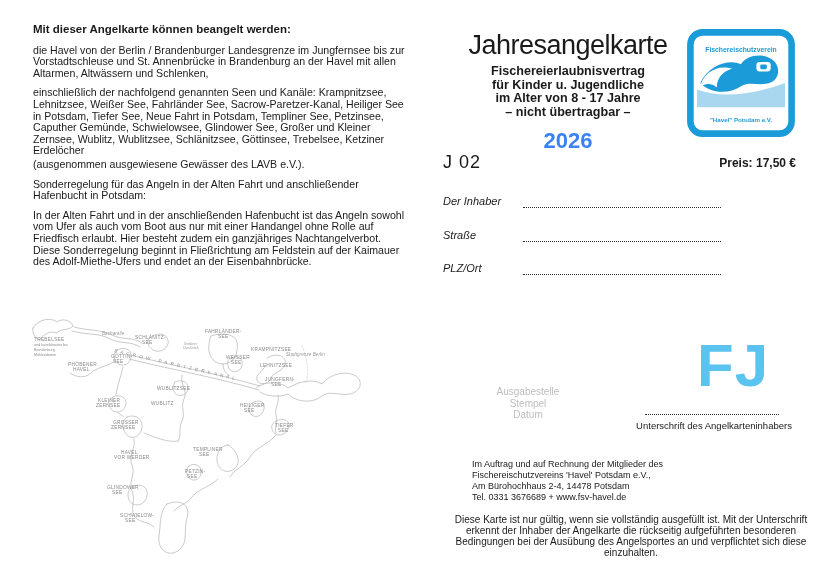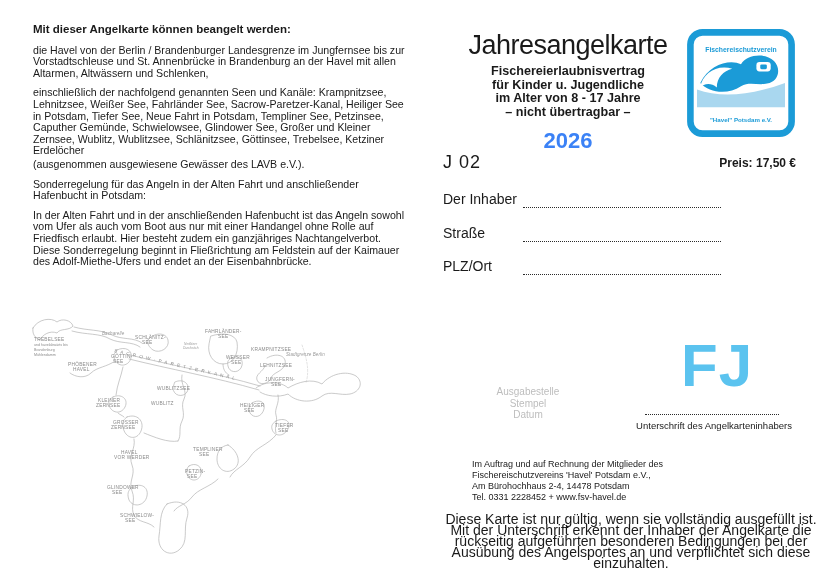--- a/index.html
+++ b/index.html
@@ -28,33 +28,33 @@
   .r-title{font-size:27px;font-weight:normal;letter-spacing:-.5px;margin:4px;text-align:center;}
   .r-sub{font-size:12.6px;font-weight:bold;line-height:13.5px;margin-top:3px;}
   .r-year{font-size:22px;font-weight:bold;margin-top:9px;}
   .logo{position:absolute;left:686px;top:28px;width:110px;height:110px;}
   .logo svg{width:100%;height:100%;}
   .logo text{font-family:"Liberation Sans",sans-serif;font-weight:bold;fill:#1b9bd7;text-anchor:middle;}
   .code-row{position:absolute;left:443px;top:152px;width:352px;}
   .card-code{font-size:18px;letter-spacing:1px;}
   .price{position:absolute;left:688px;top:156px;width:108px;text-align:right;font-size:12px;font-weight:bold;}
   .field-row{position:absolute;left:443px;width:278px;height:15px;display:flex;align-items:flex-end;}
-  .field-label{font-size:14px;width:80px;flex:none;padding-bottom:1px;}
+  .field-label{font-size:11px;width:80px;flex:none;padding-bottom:1px;font-style:italic;}
   .dotline{flex:1;border-bottom:1.6px dotted #2b2b2b;height:1px;}
   .terms{position:absolute;left:443px;top:288px;width:372px;font-size:10.6px;line-height:13px;}
   .stamp{position:absolute;left:468px;top:386px;width:120px;text-align:center;
          color:#bdbdbd;font-size:10px;line-height:11.5px;}
-  .monogram{position:absolute;left:672px;top:336px;width:90px;text-align:center;
+  .monogram{position:absolute;left:688px;top:336px;width:90px;text-align:center;
             font-size:60px;font-weight:bold;letter-spacing:1px;line-height:1;}
   .sigline{position:absolute;left:645px;top:414px;width:134px;border-bottom:1.4px dotted #2b2b2b;}
   .sigcaption{position:absolute;left:626px;top:420px;width:176px;text-align:center;font-size:9.5px;}
   .issuer{position:absolute;left:472px;top:459px;width:300px;text-align:left;
           font-size:9px;line-height:11px;}
   .fineprint{position:absolute;left:445px;top:514px;width:372px;text-align:center;
-             font-size:14px;line-height:11px;}
+             font-size:10px;line-height:11px;}
 </style>
 </head>
 <body>
 
 <div class="page">
 
   <div class="left-col">
     <p class="h1">Mit dieser Angelkarte können beangelt werden:</p>
     <p>die Havel von der Berlin / Brandenburger Landesgrenze im Jungfernsee bis zur Vorstadtschleuse und St. Annenbrücke in Brandenburg an der Havel mit allen Altarmen, Altwässern und Schlenken,</p>
     <p class="tight">einschließlich der nachfolgend genannten Seen und Kanäle: Krampnitzsee, Lehnitzsee, Weißer See, Fahrländer See, Sacrow-Paretzer-Kanal, Heiliger See in Potsdam, Tiefer See, Neue Fahrt in Potsdam, Templiner See, Petzinsee, Caputher Gemünde, Schwielowsee, Glindower See, Großer und Kleiner Zernsee, Wublitz, Wublitzsee, Schlänitzsee, Göttinsee, Trebelsee, Ketziner Erdelöcher</p>
@@ -199,18 +199,18 @@
 
   <div class="monogram" style="color:#5bc3ef;">FJ</div>
 
   <div class="sigline"></div>
   <div class="sigcaption">Unterschrift des Angelkarteninhabers</div>
 
   <div class="issuer">
     <div>Im Auftrag und auf Rechnung der Mitglieder des</div>
     <div>Fischereischutzvereins 'Havel' Potsdam e.V.,</div>
     <div>Am Bürohochhaus 2-4, 14478 Potsdam</div>
-    <div>Tel. 0331 2228452 + www.fsv-havel.de</div>
+    <div>Tel. 0331 3676689 + www.fsv-havel.de</div>
   </div>
 
   <div class="fineprint">Diese Karte ist nur gültig, wenn sie vollständig ausgefüllt ist. Mit der Unterschrift erkennt der Inhaber der Angelkarte die rückseitig aufgeführten besonderen Bedingungen bei der Ausübung des Angelsportes an und verpflichtet sich diese einzuhalten.</div>
 
 </div>
 
 </body></html>

